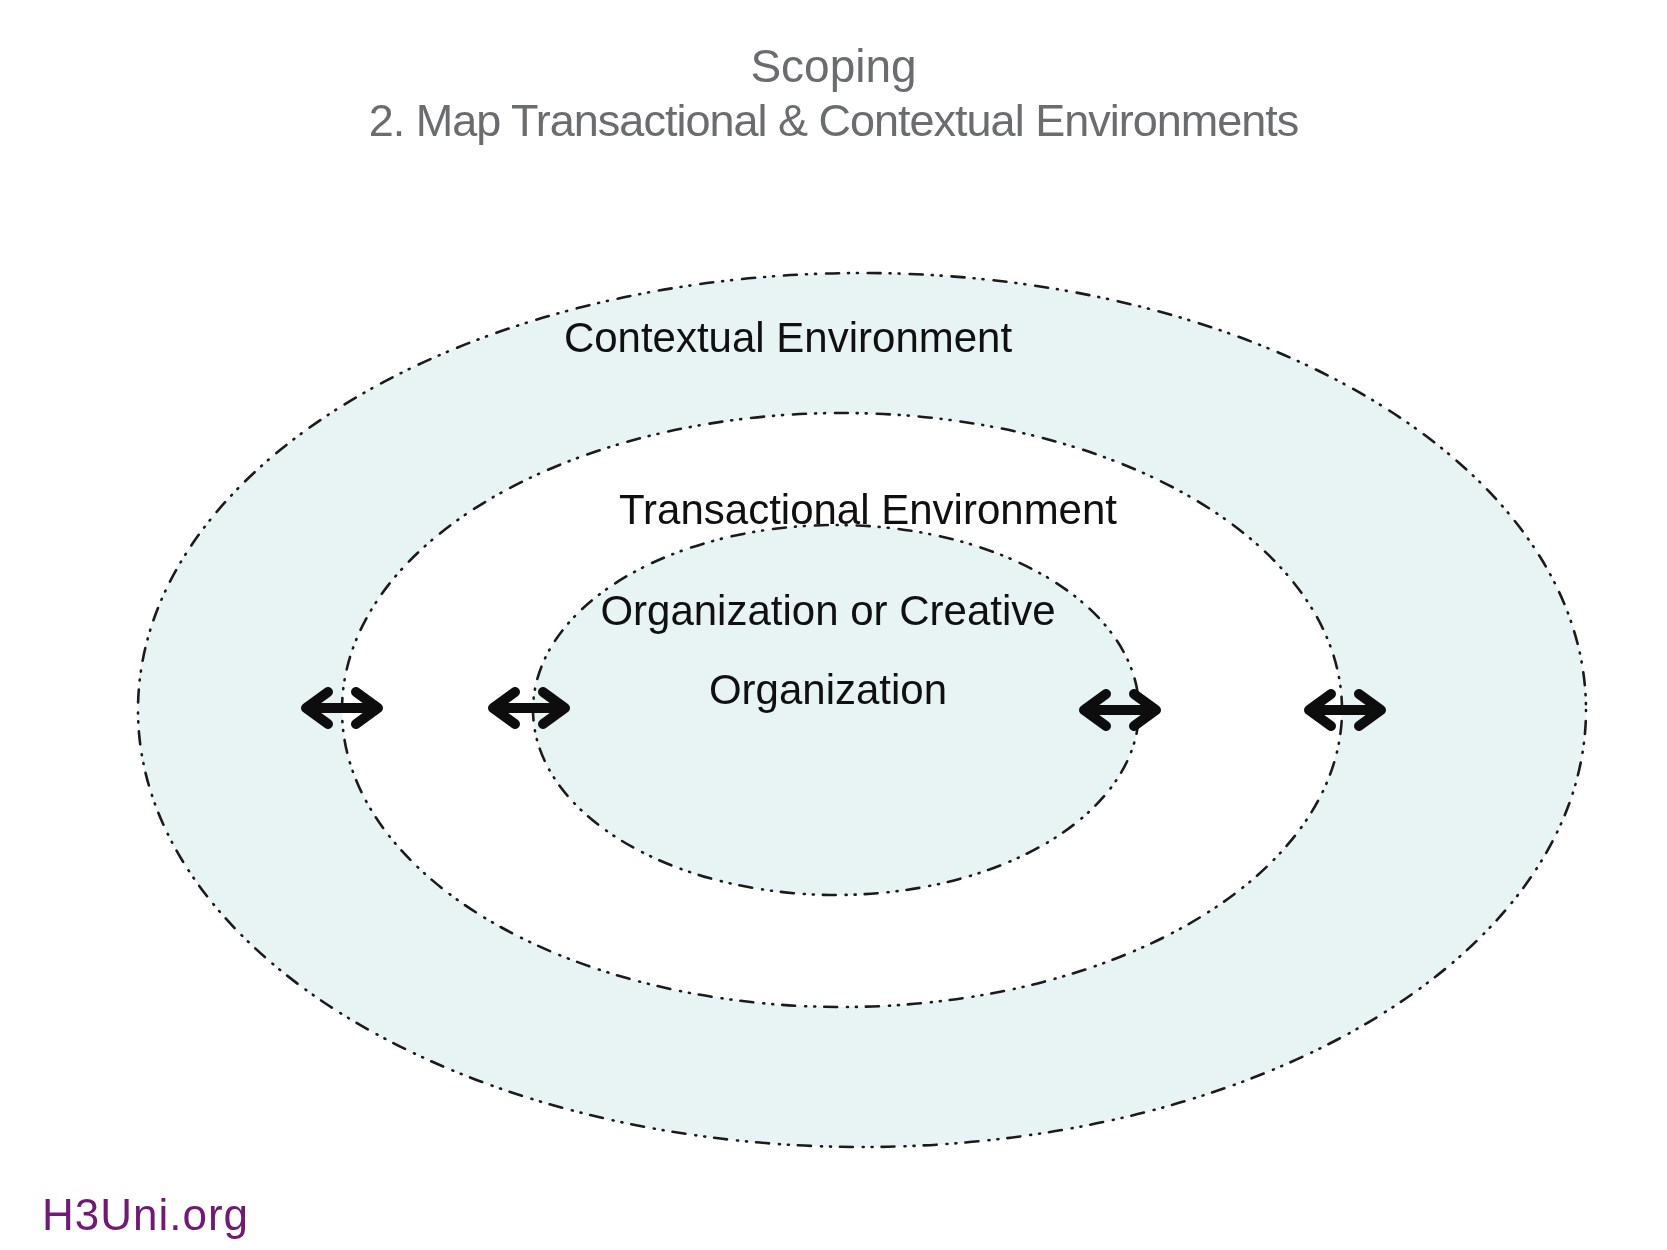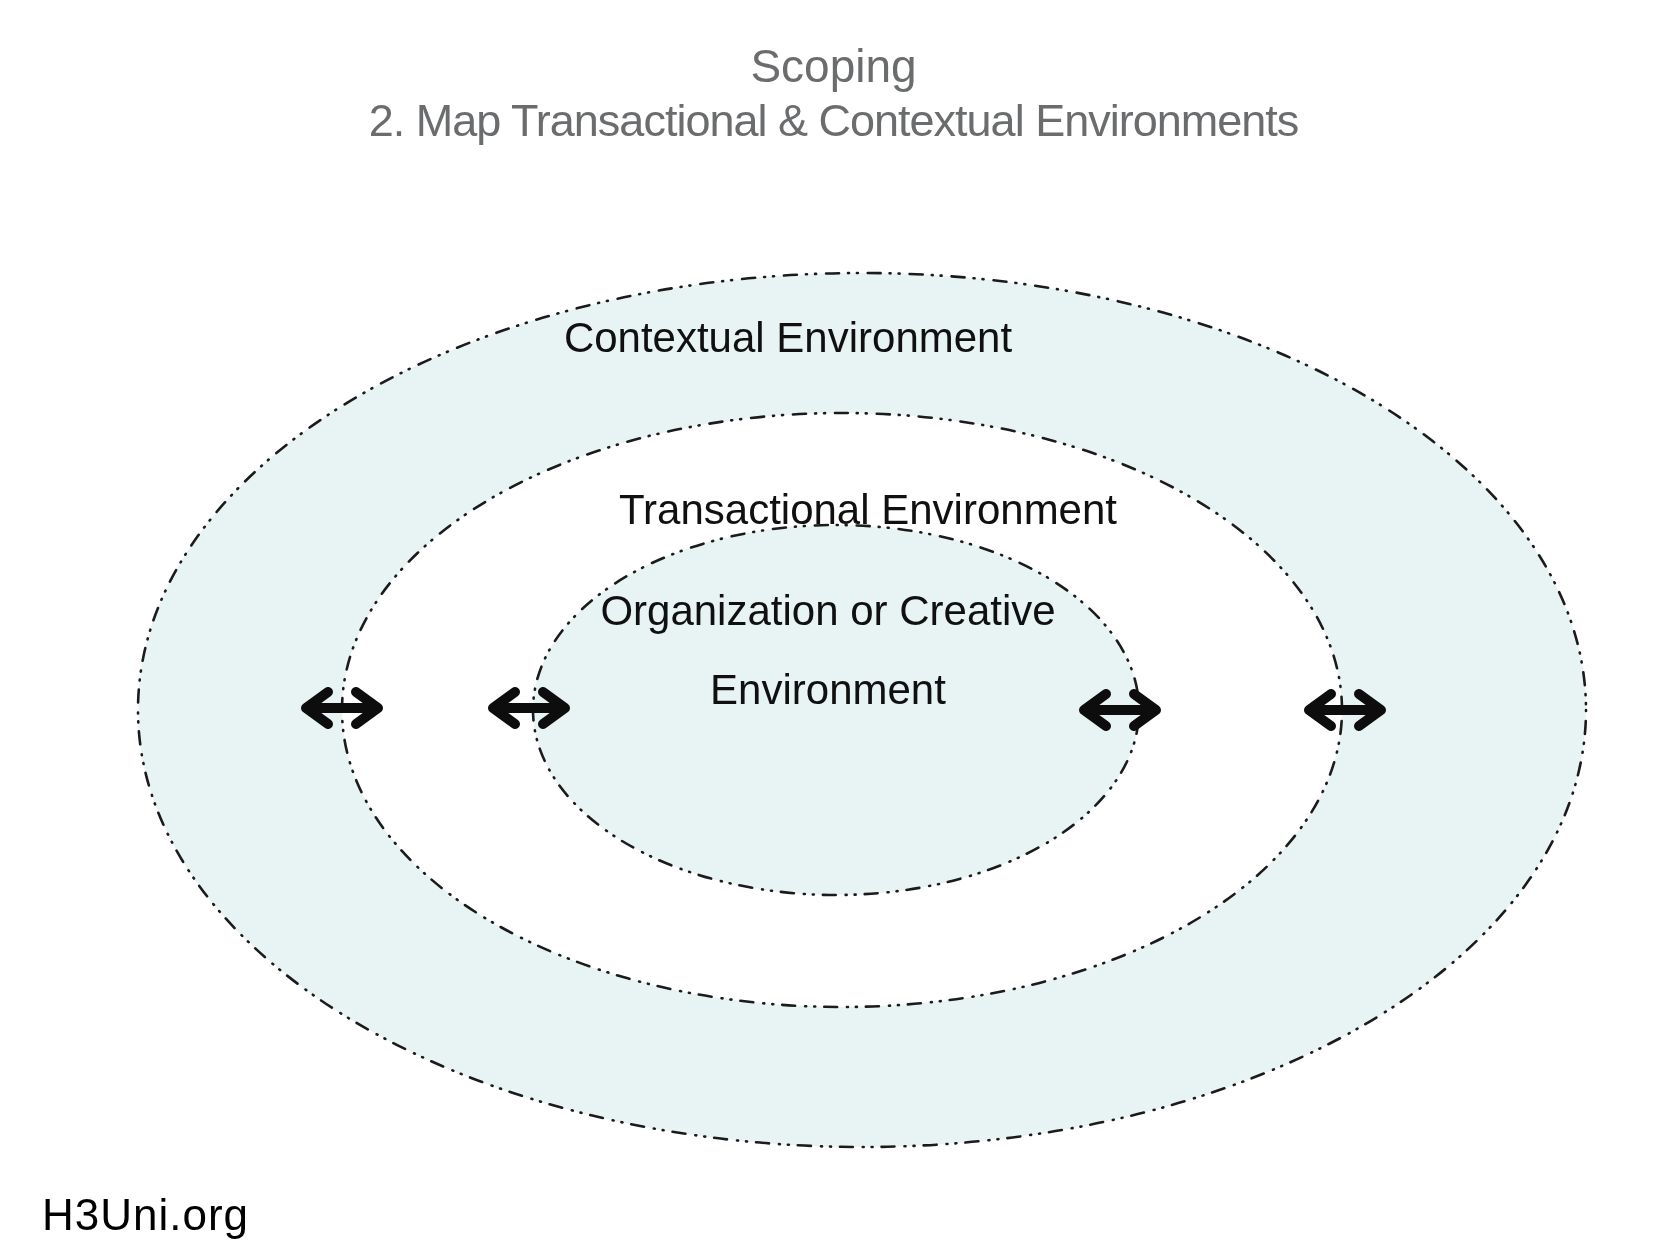--- a/index.html
+++ b/index.html
@@ -14,21 +14,21 @@
   }
   .title-line1{font-size:46px;letter-spacing:0px;}
   .title-line2{font-size:45px;letter-spacing:-1px;margin-top:4px;}
   .diagram-svg{position:absolute;left:0;top:0;}
   .ring-label{
     position:absolute;transform:translateX(-50%);
     color:#101010;font-size:42px;line-height:1;white-space:nowrap;
   }
   .footer-logo{
     position:absolute;left:42px;top:1190px;
-    color:#000000;font-size:44px;letter-spacing:1px;
+    color:#701a75;font-size:44px;letter-spacing:1px;
   }
   .ellipse-border{
     stroke:#1b1b1b;
     stroke-width:2.6;
     stroke-dasharray:1 10 13 9 1 8;
     stroke-linecap:round;
   }
   .arrow-glyph{
     stroke:#0d0d0d;stroke-width:10;fill:none;
     stroke-linecap:round;stroke-linejoin:round;
@@ -71,15 +71,15 @@
     <path d="M 14 -16 L 36 0 L 14 16"></path>
   </g>
 </svg>
 
 <div class="ring-label" style="left:788px;top:317px;">Contextual Environment</div>
 
 <div class="ring-label" style="left:868px;top:457px;margin-top:32px;">Transactional Environment</div>
 
 <div class="ring-label" style="left:828px;top:590px;">Organization or Creative</div>
 
-<div class="ring-label" style="left:828px;top:669px;">Environment</div>
+<div class="ring-label" style="left:828px;top:669px;">Organization</div>
 
 <div class="footer-logo">H3Uni.org</div>
 
 </body></html>

